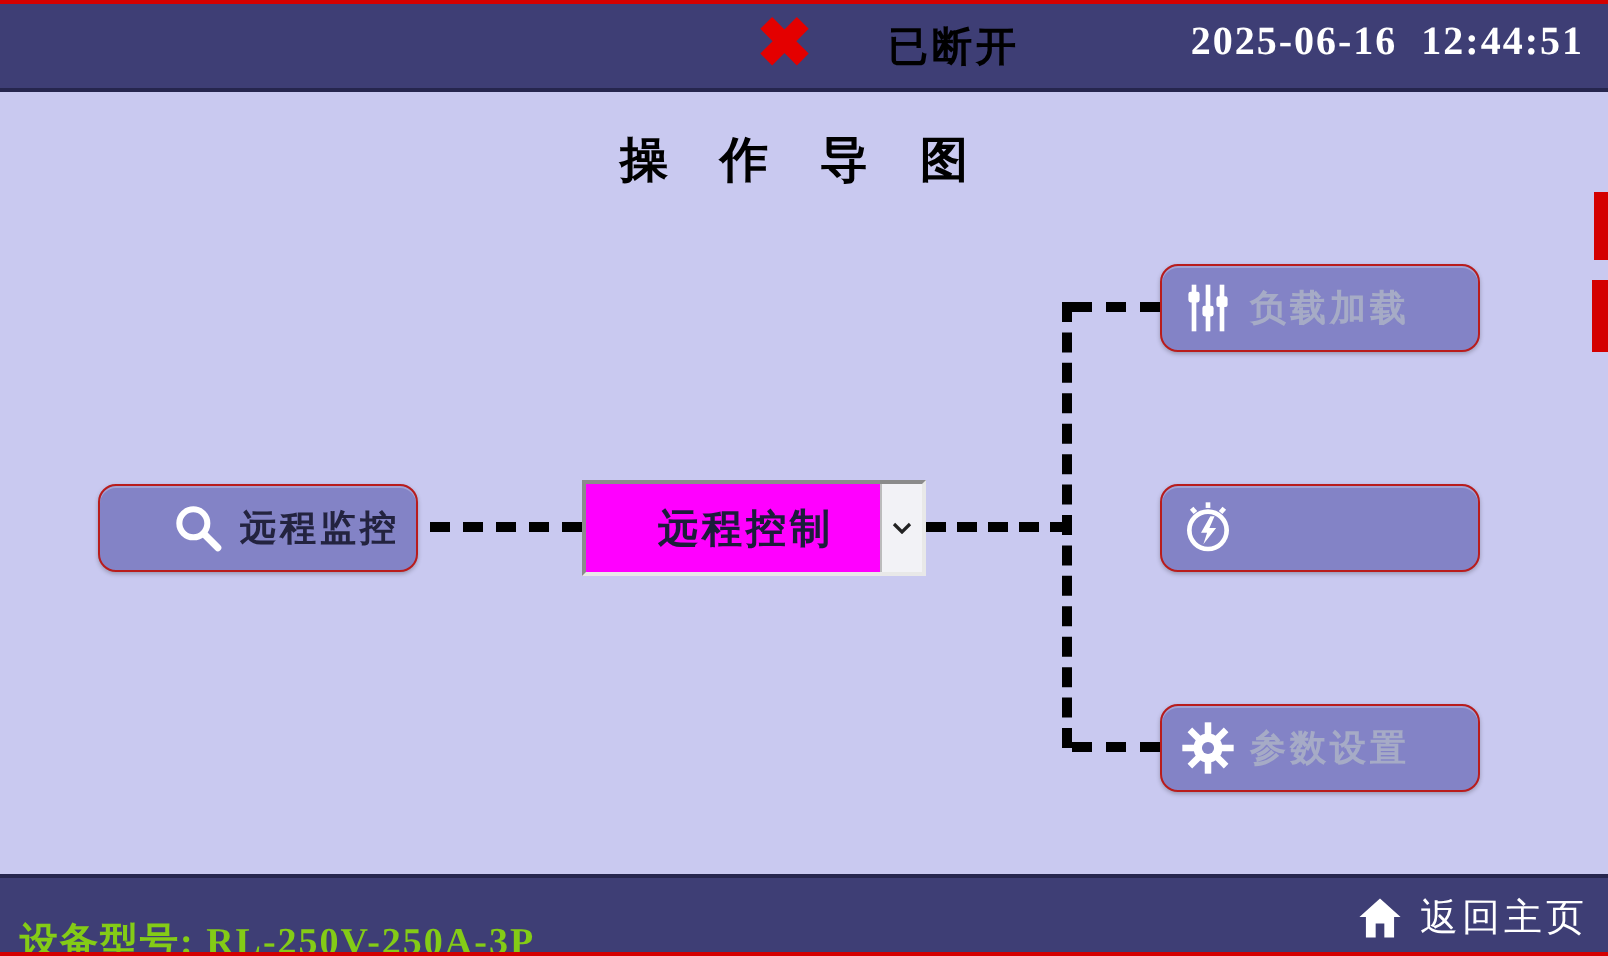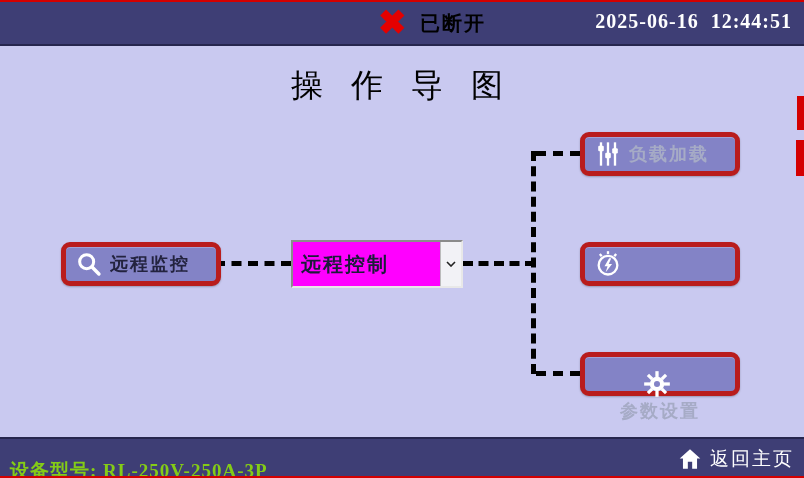--- a/index.html
+++ b/index.html
@@ -17,64 +17,65 @@
     background:#3e3e75;
     border-bottom:2px solid #26264e;
     box-sizing:border-box;
   }
   .status-x{
     position:absolute;left:378px;top:3px;
     color:#e40000;font-size:34px;font-weight:bold;
     line-height:40px;
   }
   .status-text{
-    position:absolute;left:420px;top:10px;
+    position:absolute;left:444px;top:10px;
     color:#000;font-size:20px;font-weight:bold;letter-spacing:2px;
   }
   .datetime{
     position:absolute;right:12px;top:10px;
     color:#fff;font-size:20px;font-weight:bold;letter-spacing:1px;
     white-space:pre;
   }
   
   .page-title{
     position:absolute;left:0;top:64px;width:804px;
     text-align:center;
-    font-size:32px;font-weight:normal;color:#000;
+    font-size:24px;font-weight:bold;color:#000;
     letter-spacing:10px;
   }
   
   .hmi-btn{
     position:absolute;width:160px;height:44px;
     background:#8383c6;
-    border:5px solid #b91c1c;
+    border:1px solid #b91c1c;
     border-radius:9px;
     box-shadow:inset 0 1px 0 rgba(255,255,255,.25), 0 1px 2px rgba(0,0,0,.25);
     display:flex;align-items:center;justify-content:flex-start;
-    padding:12px 8px;box-sizing:border-box;
+    padding:0 8px;box-sizing:border-box;
     cursor:pointer;
   }
   .hmi-btn .icon{width:30px;height:30px;display:flex;align-items:center;justify-content:center;margin-right:6px;flex:0 0 auto;}
   .hmi-btn .lbl{font-size:18px;font-weight:bold;letter-spacing:2px;white-space:nowrap;}
-  .btn-left{left:61px;top:242px;}
+  .btn-left{left:49px;top:242px;justify-content:flex-end;}
   .btn-left .lbl{color:#23233f;}
   .btn-r{left:580px;}
   .btn-r .lbl{color:#a6abc6;}
   .btn-r1{top:132px;}
   .btn-r2{top:242px;}
-  .btn-r3{top:352px;flex-direction:column;}
+  .btn-r3{top:352px;}
   
   .dropdown{
     position:absolute;left:291px;top:240px;width:172px;height:48px;
     background:#ff00ff;
     border:2px solid #8b8b8b;
     border-right-color:#e8e8e8;border-bottom-color:#e8e8e8;
     box-sizing:border-box;
     display:flex;align-items:center;
     cursor:pointer;
+    padding-left:28px;
   }
   .dropdown .dd-value{
     flex:1;padding-left:8px;
     font-size:20px;font-weight:bold;color:#1c1c3a;letter-spacing:2px;
     white-space:nowrap;
   }
   .dropdown .dd-arrow{
     width:20px;height:100%;
     background:#f2f2f6;
     border-left:1px solid #bbb;

